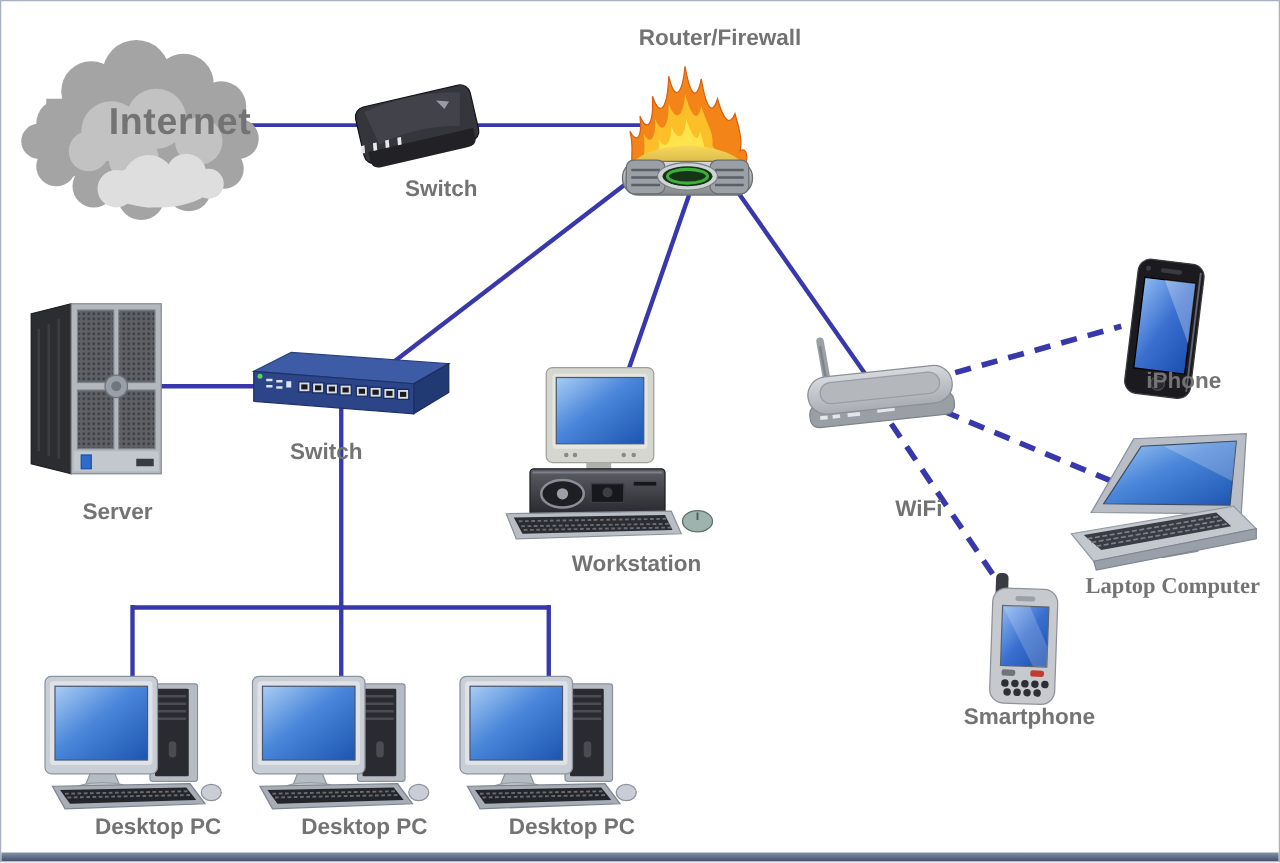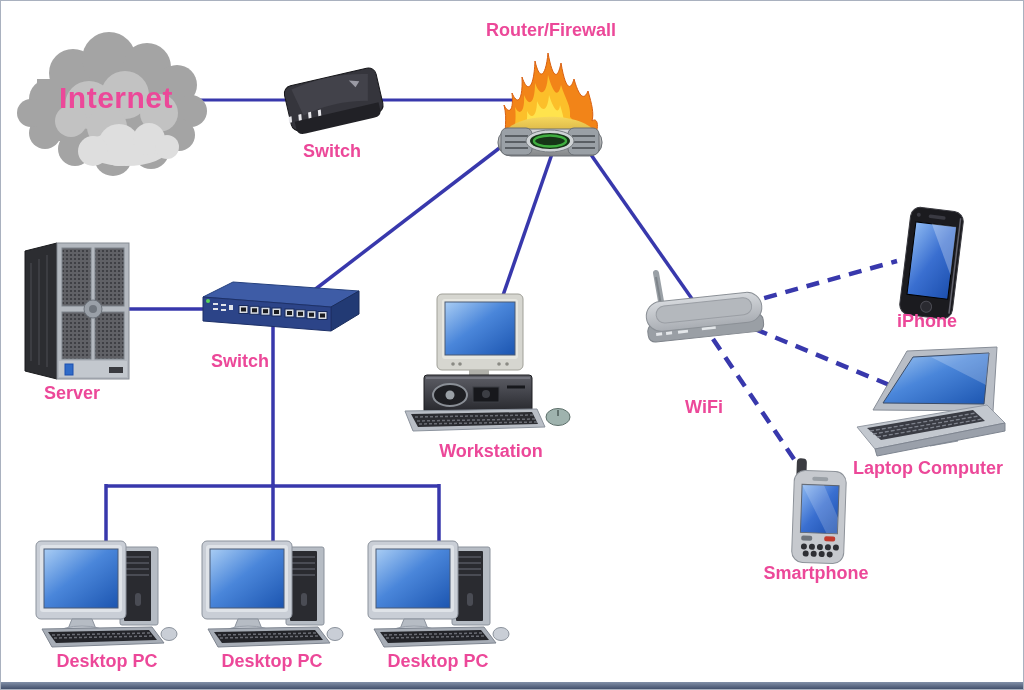--- a/index.html
+++ b/index.html
@@ -1,21 +1,21 @@
 <!DOCTYPE html>
 <html><head>
 <meta charset="utf-8">
 <style>
   html,body{margin:0;padding:0;background:#ffffff;}
   .stage{position:relative;width:1024px;height:690px;background:#ffffff;
          border:1px solid #a9b1bf;box-sizing:border-box;overflow:hidden;
          font-family:"Liberation Sans",sans-serif;}
   .stage svg{position:absolute;left:0;top:0;}
-  .lbl{position:absolute;font-weight:bold;color:#ec4899;font-size:18px;
-       text-align:center;white-space:nowrap;line-height:1.1;}
+  .lbl{position:absolute;font-weight:bold;color:#737373;font-size:18px;
+       text-align:right;white-space:nowrap;line-height:1.1;}
   .lbl.big{font-size:30px;letter-spacing:0.5px;}
   .bottom-bar{position:absolute;left:0;right:0;bottom:0;height:7px;
        background:linear-gradient(#8290a8,#44516c);}
 </style>
 </head>
 <body>
 
 <div class="stage">
 
 <svg width="1024" height="690" viewBox="0 0 1024 690">
@@ -308,25 +308,25 @@
   </g>
 
   <use href="#pc" x="35" y="536"></use>
   <use href="#pc" x="201" y="536"></use>
   <use href="#pc" x="367" y="536"></use>
 </svg>
 
 <div class="lbl big" style="left:30px;top:80px;width:170px;">Internet</div>
 <div class="lbl" style="left:281px;top:141px;width:100px;">Switch</div>
 <div class="lbl" style="left:460px;top:20px;width:180px;">Router/Firewall</div>
-<div class="lbl" style="left:21px;top:383px;width:100px;">Server</div>
+<div class="lbl" style="left:21px;top:399px;width:100px;">Server</div>
 <div class="lbl" style="left:189px;top:351px;width:100px;">Switch</div>
 <div class="lbl" style="left:420px;top:441px;width:140px;">Workstation</div>
 <div class="lbl" style="left:653px;top:355px;width:100px;margin-top:42px;">WiFi</div>
-<div class="lbl" style="left:876px;top:311px;width:100px;">iPhone</div>
-<div class="lbl" style="left:847px;top:458px;width:160px;">Laptop Computer</div>
+<div class="lbl" style="left:876px;top:294px;width:100px;">iPhone</div>
+<div class="lbl" style="left:847px;top:458px;width:160px;font-family:Liberation Serif, serif;">Laptop Computer</div>
 <div class="lbl" style="left:755px;top:563px;width:120px;">Smartphone</div>
 <div class="lbl" style="left:36px;top:651px;width:140px;">Desktop PC</div>
 <div class="lbl" style="left:201px;top:651px;width:140px;">Desktop PC</div>
 <div class="lbl" style="left:367px;top:651px;width:140px;">Desktop PC</div>
 
 <div class="bottom-bar"></div>
 </div>
 
 </body></html>

